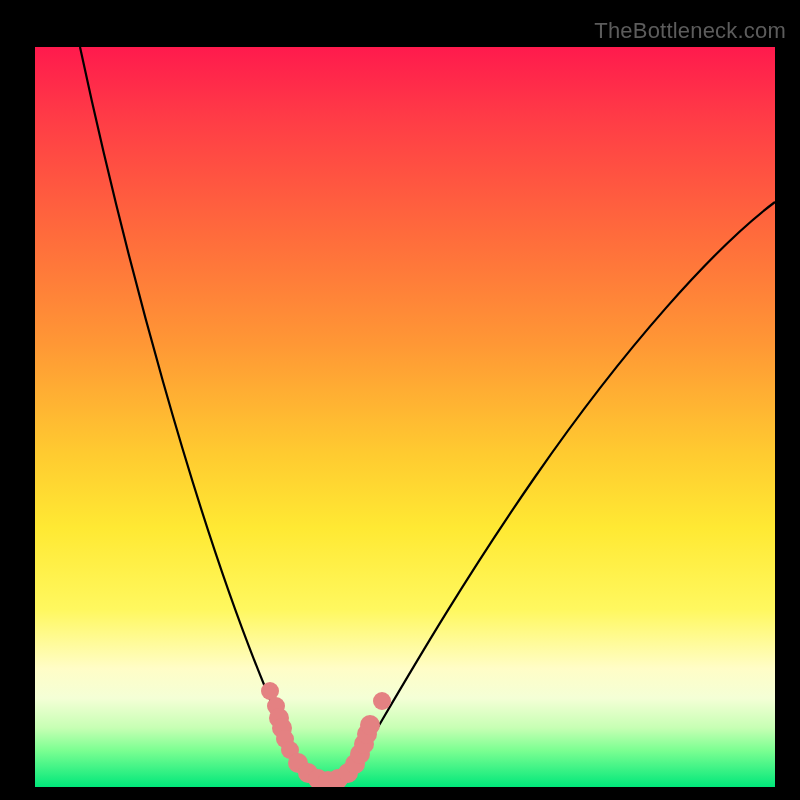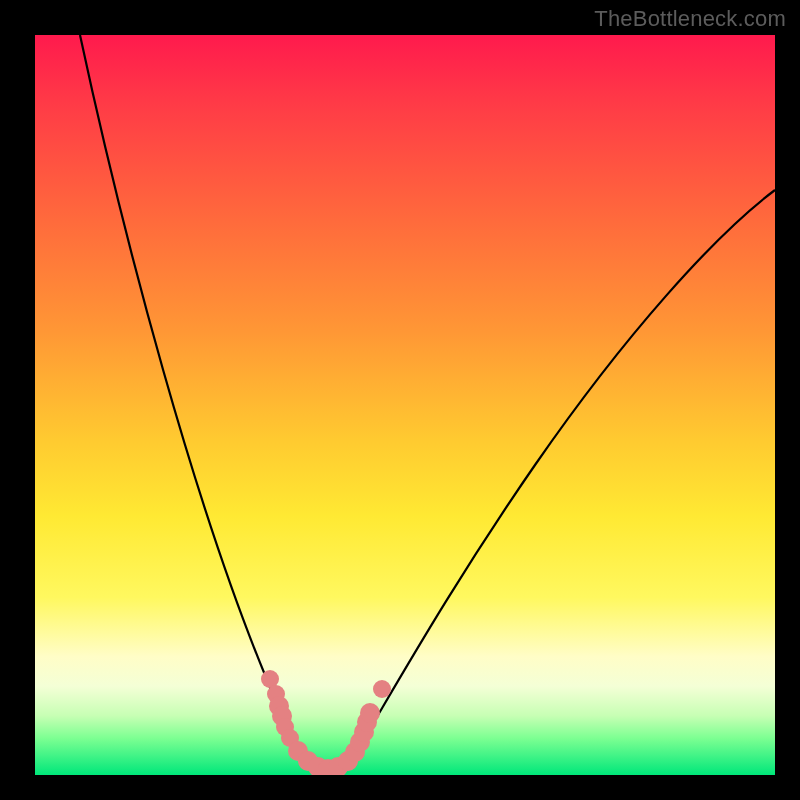--- a/index.html
+++ b/index.html
@@ -7,21 +7,21 @@
     padding: 0;
     width: 800px;
     height: 800px;
     background: #000;
     overflow: hidden;
     font-family: Arial, Helvetica, sans-serif;
   }
   .frame {
     position: absolute;
     left: 0;
-    top: 0;
+    top: 12px;
     width: 800px;
     height: 596px;
     background: #000;
   }
   .plot {
     position: absolute;
     left: 35px;
     top: 35px;
     width: 740px;
     height: 740px;

